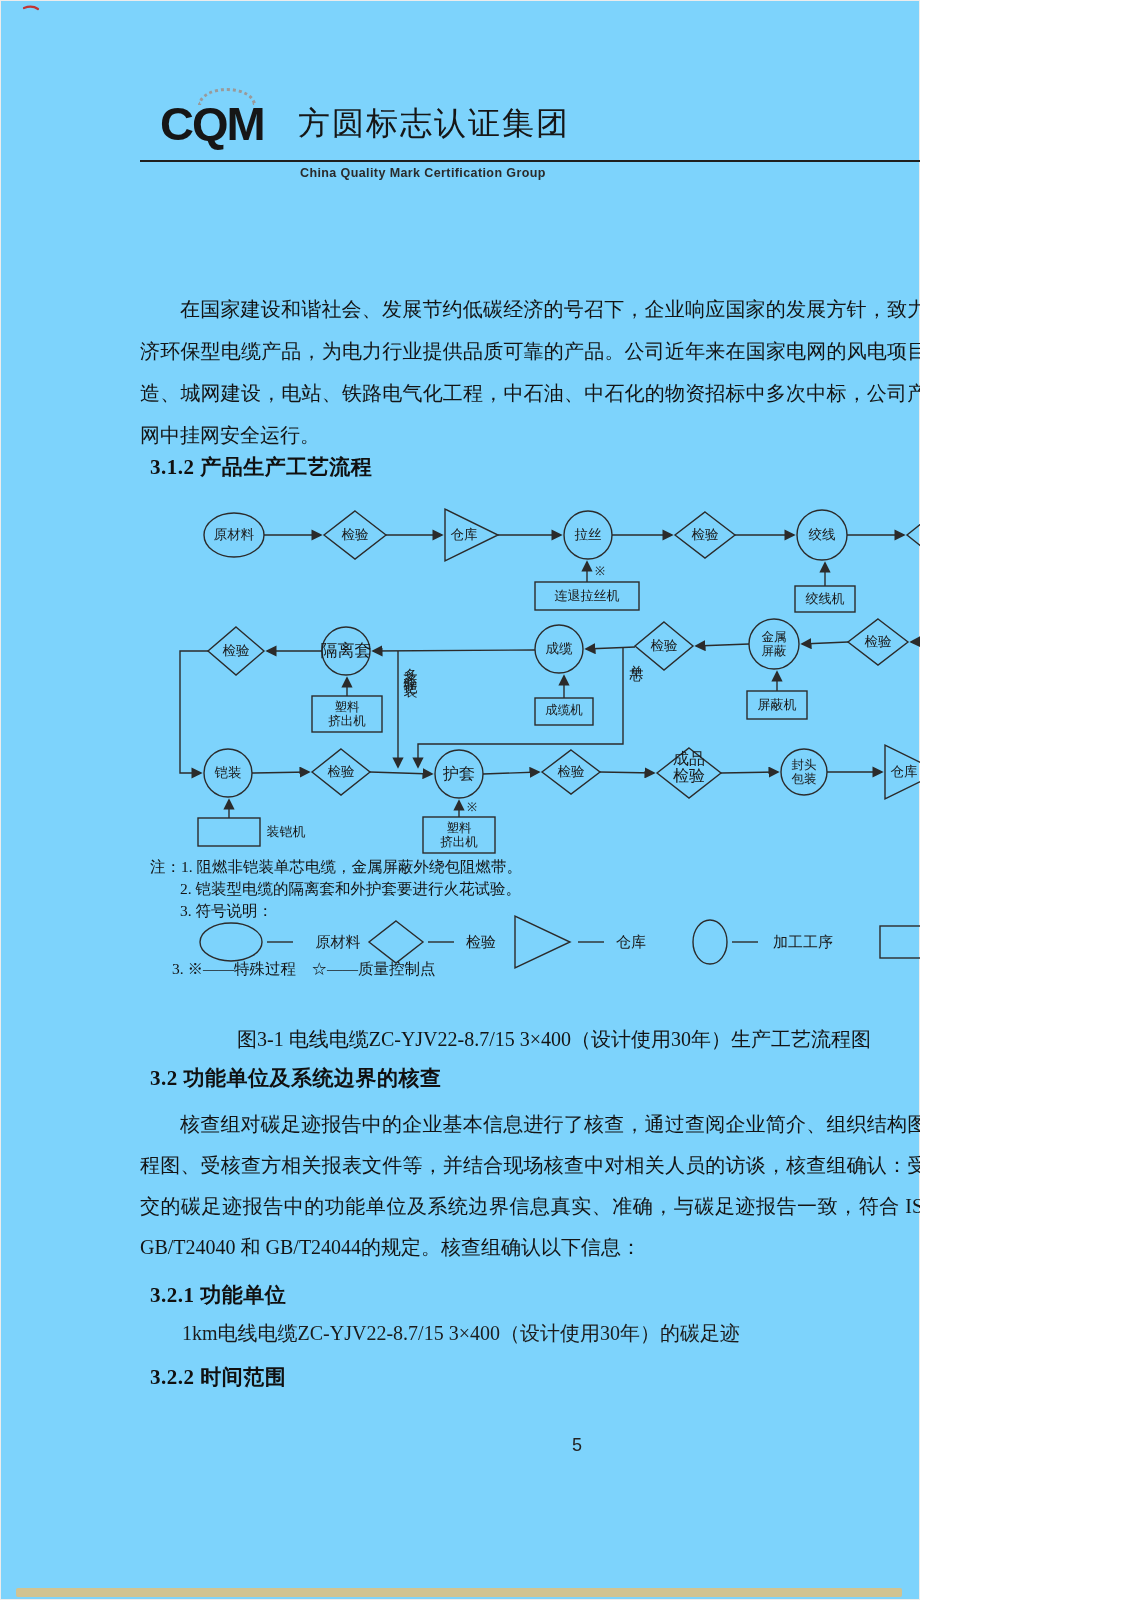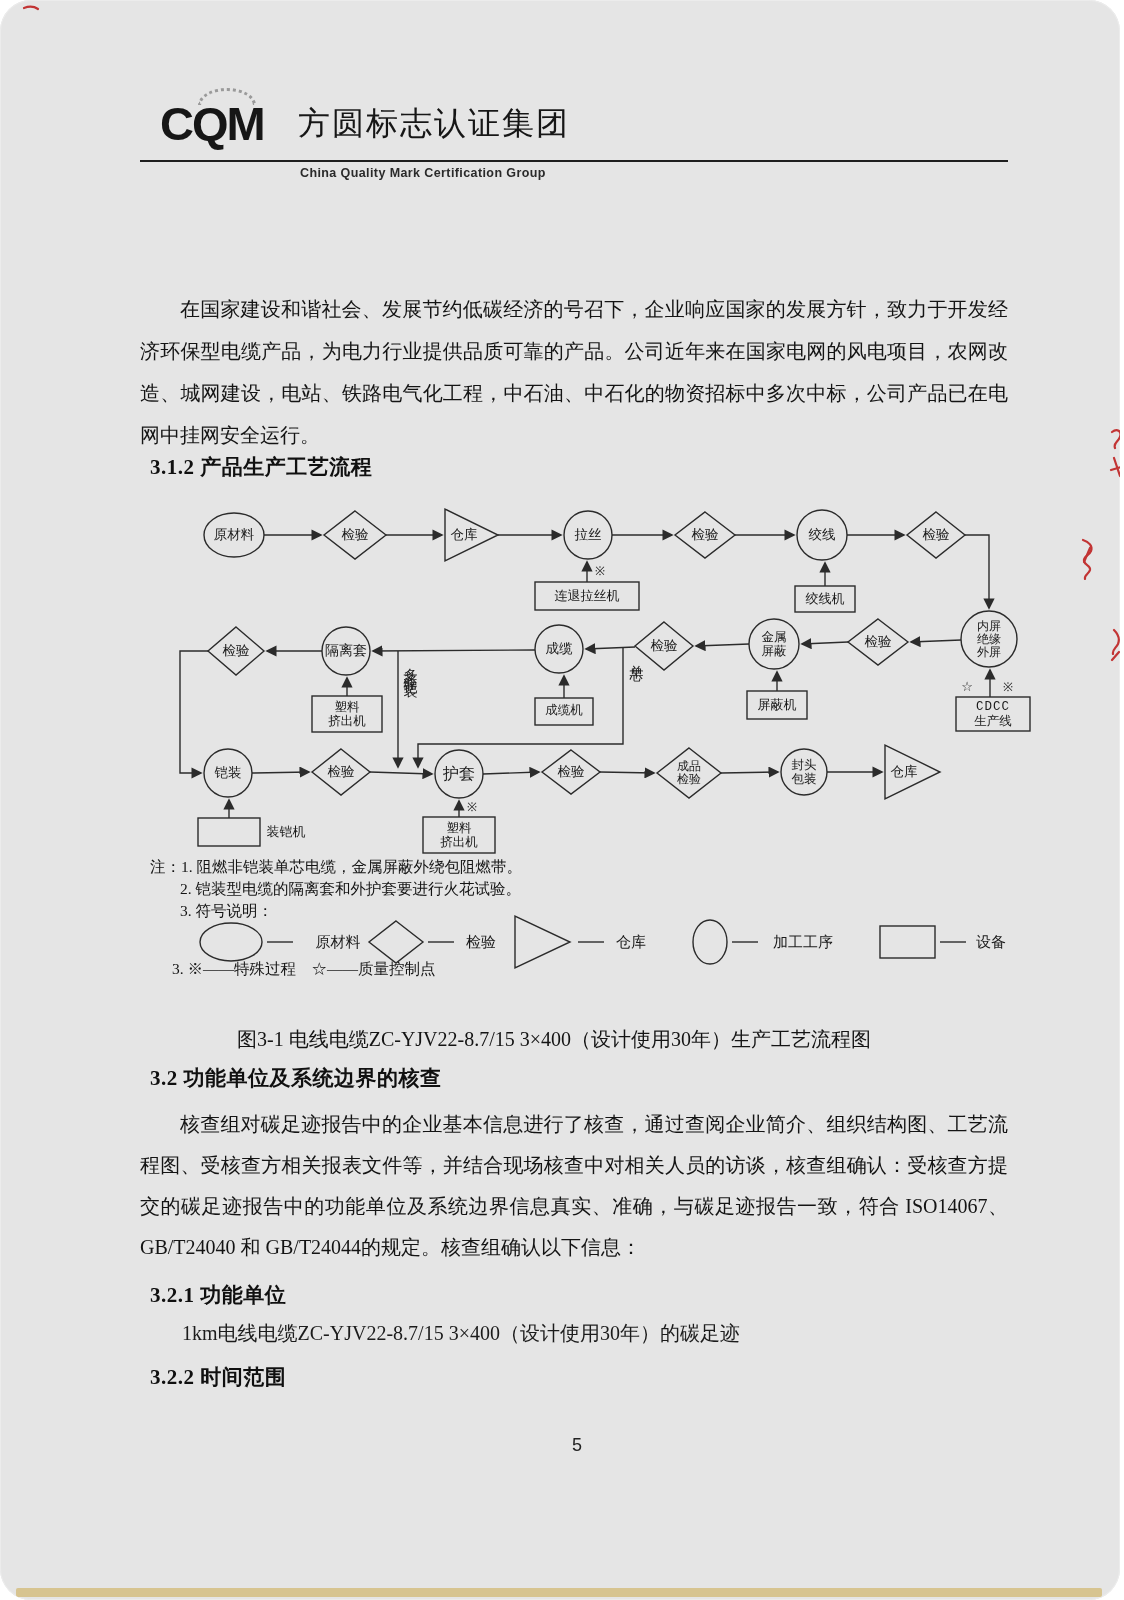--- a/index.html
+++ b/index.html
@@ -1,20 +1,19 @@
 <!DOCTYPE html>
 <html><head>
 <meta charset="utf-8">
 <style>
   html,body{margin:0;padding:0;background:#ffffff;}
   #page{
-    position:relative;width:1120px;height:1600px;background:#e5e5e5;overflow:hidden;
+    position:relative;width:920px;height:1600px;background:#7dd3fc;overflow:hidden;
     font-family:"Liberation Serif","DejaVu Serif",serif;color:#1c1c1c;
     box-shadow:inset 0 0 0 1px #ececec;
-    border-radius:31px;
   }
   .abs{position:absolute;}
   
   .logo-cqm{font-family:"Liberation Sans","DejaVu Sans",sans-serif;font-weight:bold;
     font-size:47px;letter-spacing:-2px;color:#161616;line-height:1;}
   .logo-crown{position:absolute;width:52px;height:14px;border:3px dotted #9a9a9a;border-bottom:none;
     border-radius:50% 50% 0 0 / 100% 100% 0 0;}
   .org-zh{font-family:"Liberation Sans","DejaVu Sans",sans-serif;font-weight:normal;font-size:32px;color:#161616;letter-spacing:2px;}
   .org-en{font-family:"Liberation Sans","DejaVu Sans",sans-serif;font-weight:bold;font-size:12.5px;color:#2a2a2a;letter-spacing:.4px;margin-top:28px;}
   .rule{position:absolute;height:2px;background:#1f1f1f;}
@@ -160,21 +159,21 @@
       <div>绝缘</div>
       <div>外屏</div>
     </div>
     <div class="fl" style="left:728px;top:155px;font-size:13.5px;">检验</div>
     <div class="fl" style="left:624px;top:157px;font-size:12.5px;">
       <div>金属</div>
       <div>屏蔽</div>
     </div>
     <div class="fl" style="left:514px;top:159px;font-size:13.5px;">检验</div>
     <div class="fl" style="left:409px;top:162px;font-size:13.5px;">成缆</div>
-    <div class="fl" style="left:196px;top:164px;font-size:14px;">隔离套</div>
+    <div class="fl" style="left:196px;top:164px;font-size:17px;">隔离套</div>
     <div class="fl" style="left:86px;top:164px;font-size:13.5px;">检验</div>
 
     <div class="vert" style="left:477px;top:166px;font-size:14px;">单芯</div>
     <div class="vert" style="left:251px;top:170px;font-size:14px;">多芯非铠装</div>
 
     <div class="fl" style="left:627px;top:218px;font-size:13px;">屏蔽机</div>
     <div class="fl" style="left:817px;top:200px;font-size:13px;">☆</div>
     <div class="fl" style="left:858px;top:200px;font-size:12px;">※</div>
     <div class="fl" style="left:843px;top:227px;font-size:12.5px;">
       <div class="mono">CDCC</div>
@@ -183,21 +182,21 @@
     <div class="fl" style="left:414px;top:224px;font-size:12.5px;">成缆机</div>
     <div class="fl" style="left:197px;top:227px;font-size:12.5px;">
       <div>塑料</div>
       <div>挤出机</div>
     </div>
 
     <div class="fl" style="left:78px;top:286px;font-size:13.5px;">铠装</div>
     <div class="fl" style="left:191px;top:285px;font-size:13.5px;">检验</div>
     <div class="fl" style="left:309px;top:287px;font-size:16px;">护套</div>
     <div class="fl" style="left:421px;top:285px;font-size:13.5px;">检验</div>
-    <div class="fl" style="left:539px;top:286px;font-size:12px;">
+    <div class="fl" style="left:539px;top:280px;font-size:16px;">
       <div>成品</div>
       <div>检验</div>
     </div>
     <div class="fl" style="left:654px;top:285px;font-size:12.5px;">
       <div>封头</div>
       <div>包装</div>
     </div>
     <div class="fl" style="left:754px;top:285px;font-size:13.5px;">仓库</div>
 
     <div class="fl" style="left:92px;top:345px;font-size:13px;margin-left:44px;">装铠机</div>

